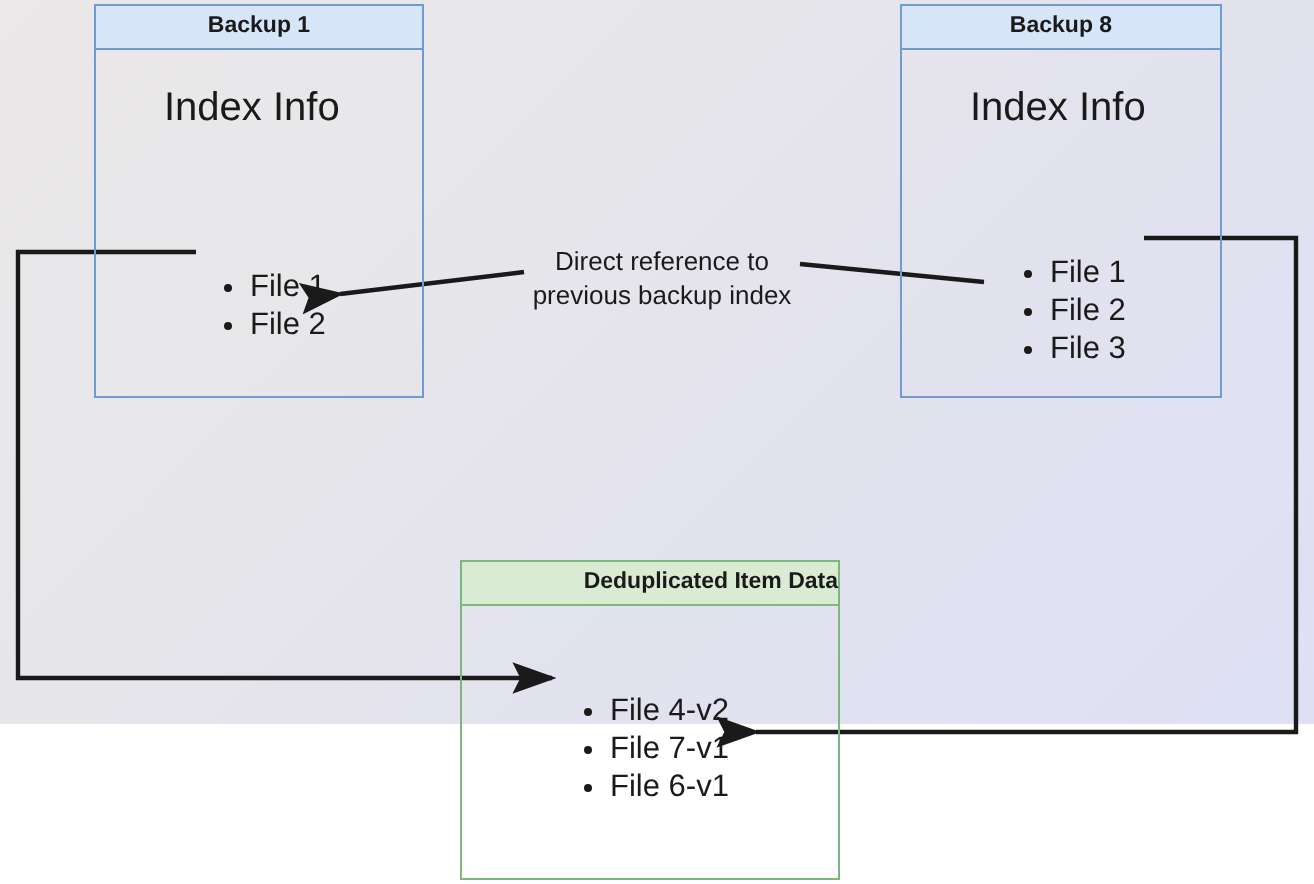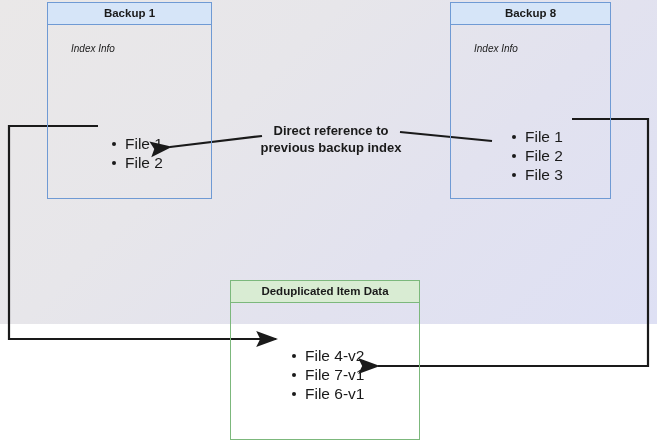--- a/index.html
+++ b/index.html
@@ -8,21 +8,21 @@
   }
   body {
     width: 657px;
     height: 442px;
     overflow: hidden;
     font-family: "Liberation Sans", sans-serif;
   }
   #canvas {
     position: relative;
     width: 657px;
-    height: 324px;
+    height: 362px;
     background: linear-gradient(135deg, #eae8e8 0%, #e7e6ea 35%, #e2e2ef 65%, #dee0f4 100%);
   }
 
   
   .node-box {
     position: absolute;
     box-sizing: border-box;
     border: 1px solid #6f9ad4;
     background: transparent;
   }
@@ -42,31 +42,31 @@
     box-sizing: border-box;
     height: calc(100% - 22px);
   }
 
   .green-box {
     border-color: #7cb87c;
   }
   .green-box .node-header {
     background: #d9ecd3;
     border-bottom-color: #7cb87c;
+    text-align: right;
   }
 
   
   .index-label {
     position: absolute;
-    left: 23px;
+    left: 34px;
     top: 18px;
-    font-size: 10px;
+    font-size: 20px;
     color: #1a1a1a;
     white-space: nowrap;
-    font-style: italic;
   }
   .file-list {
     position: absolute;
     margin: 16px;
     padding: 0;
     list-style: none;
   }
   .file-list li {
     position: relative;
     font-size: 15.5px;
@@ -165,16 +165,16 @@
     <div class="node-header">Deduplicated Item Data</div>
     <div class="node-body">
       <ul class="file-list" style="left:44px; top:27px;">
         <li>File 4-v2</li>
         <li>File 7-v1</li>
         <li>File 6-v1</li>
       </ul>
     </div>
   </div>
 
-  <div class="caption" style="left:258px; top:122px; width:146px;font-weight:bold;">Direct reference to
+  <div class="caption" style="left:258px; top:122px; width:146px;">Direct reference to
 previous backup index</div>
 
 </div>
 
 </body></html>

